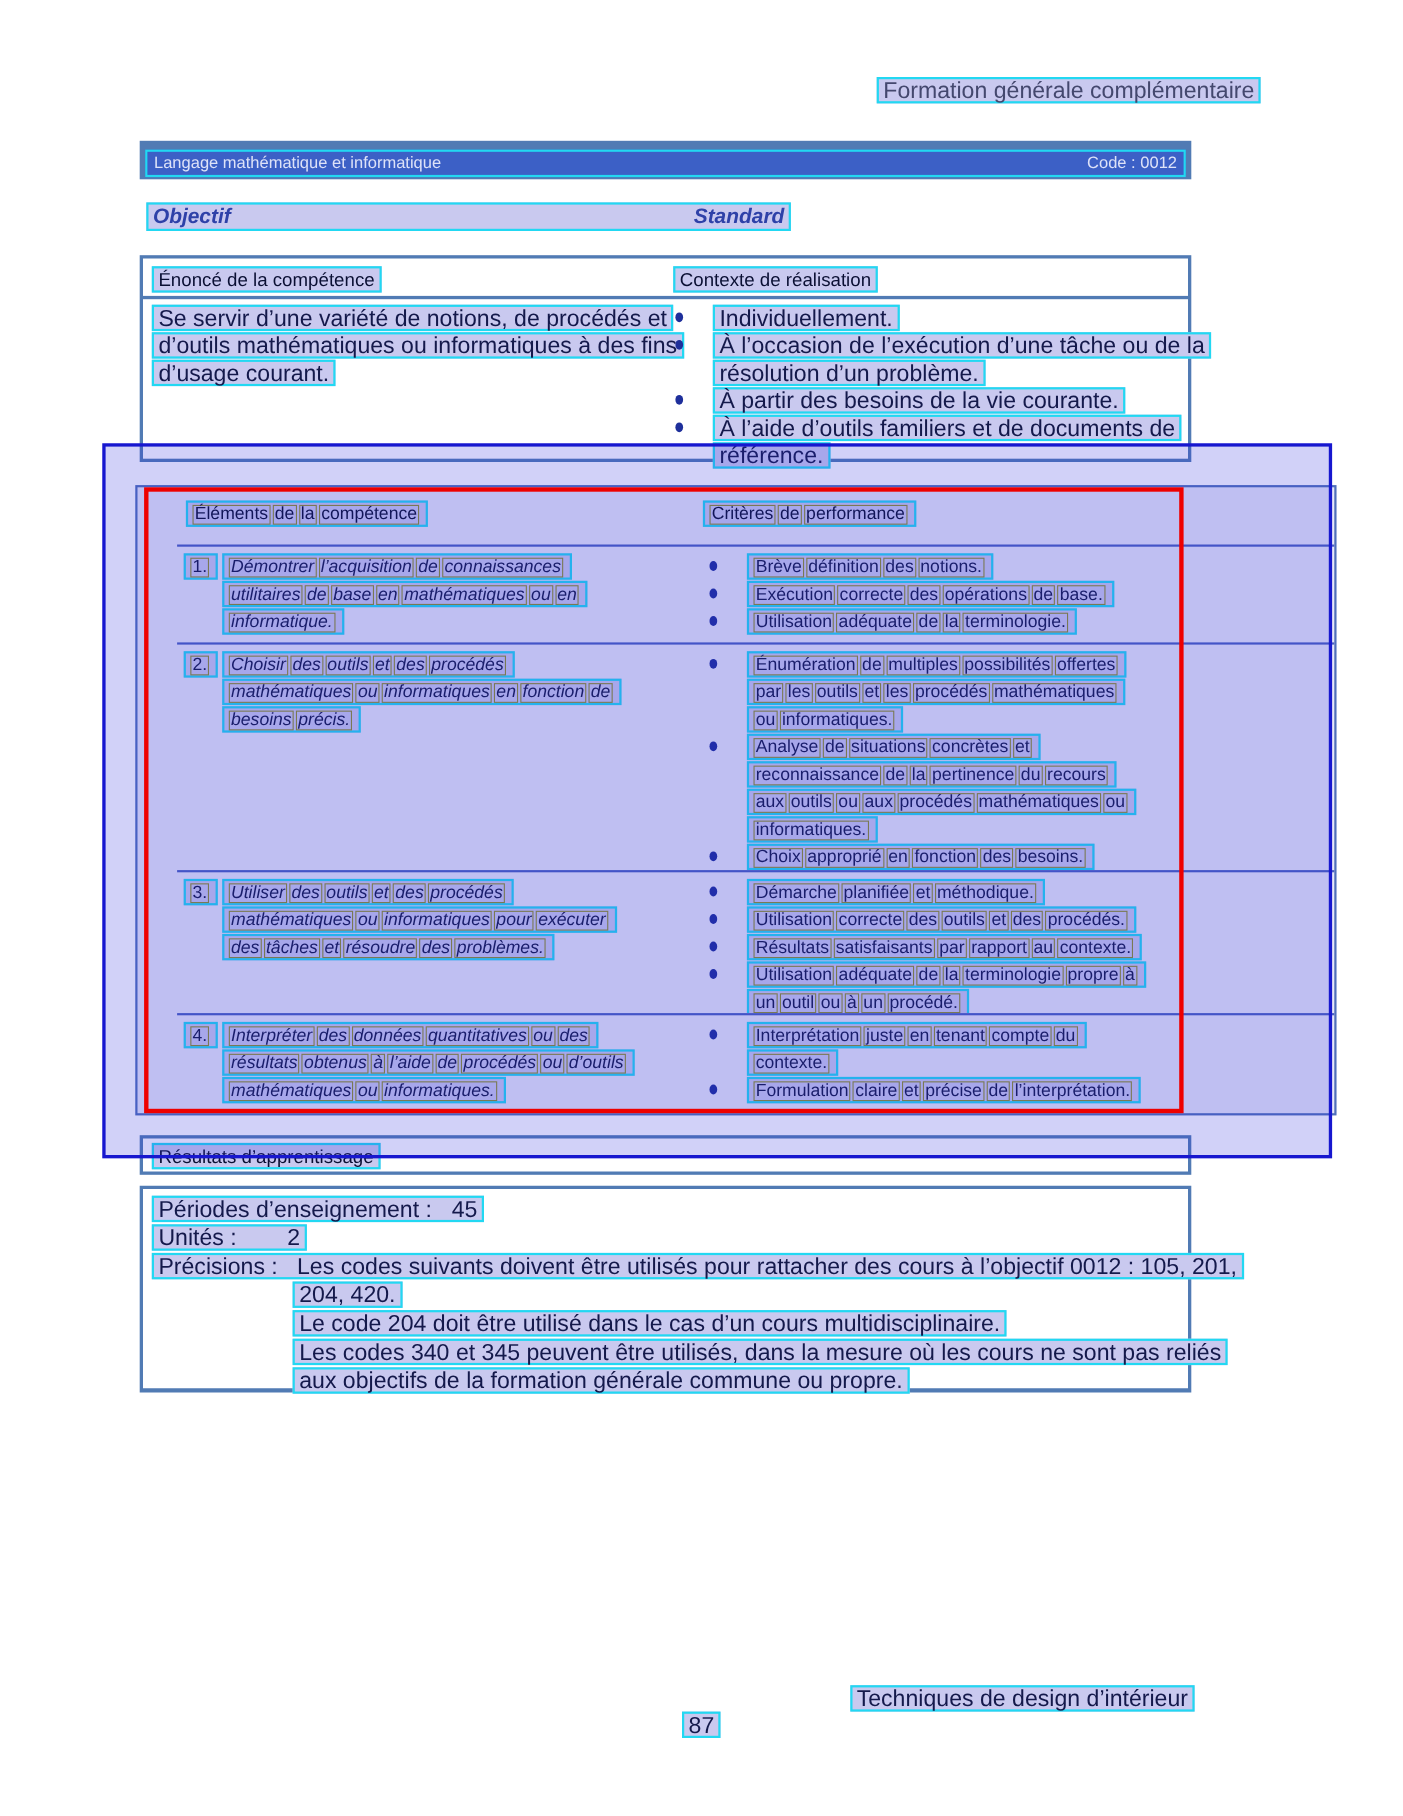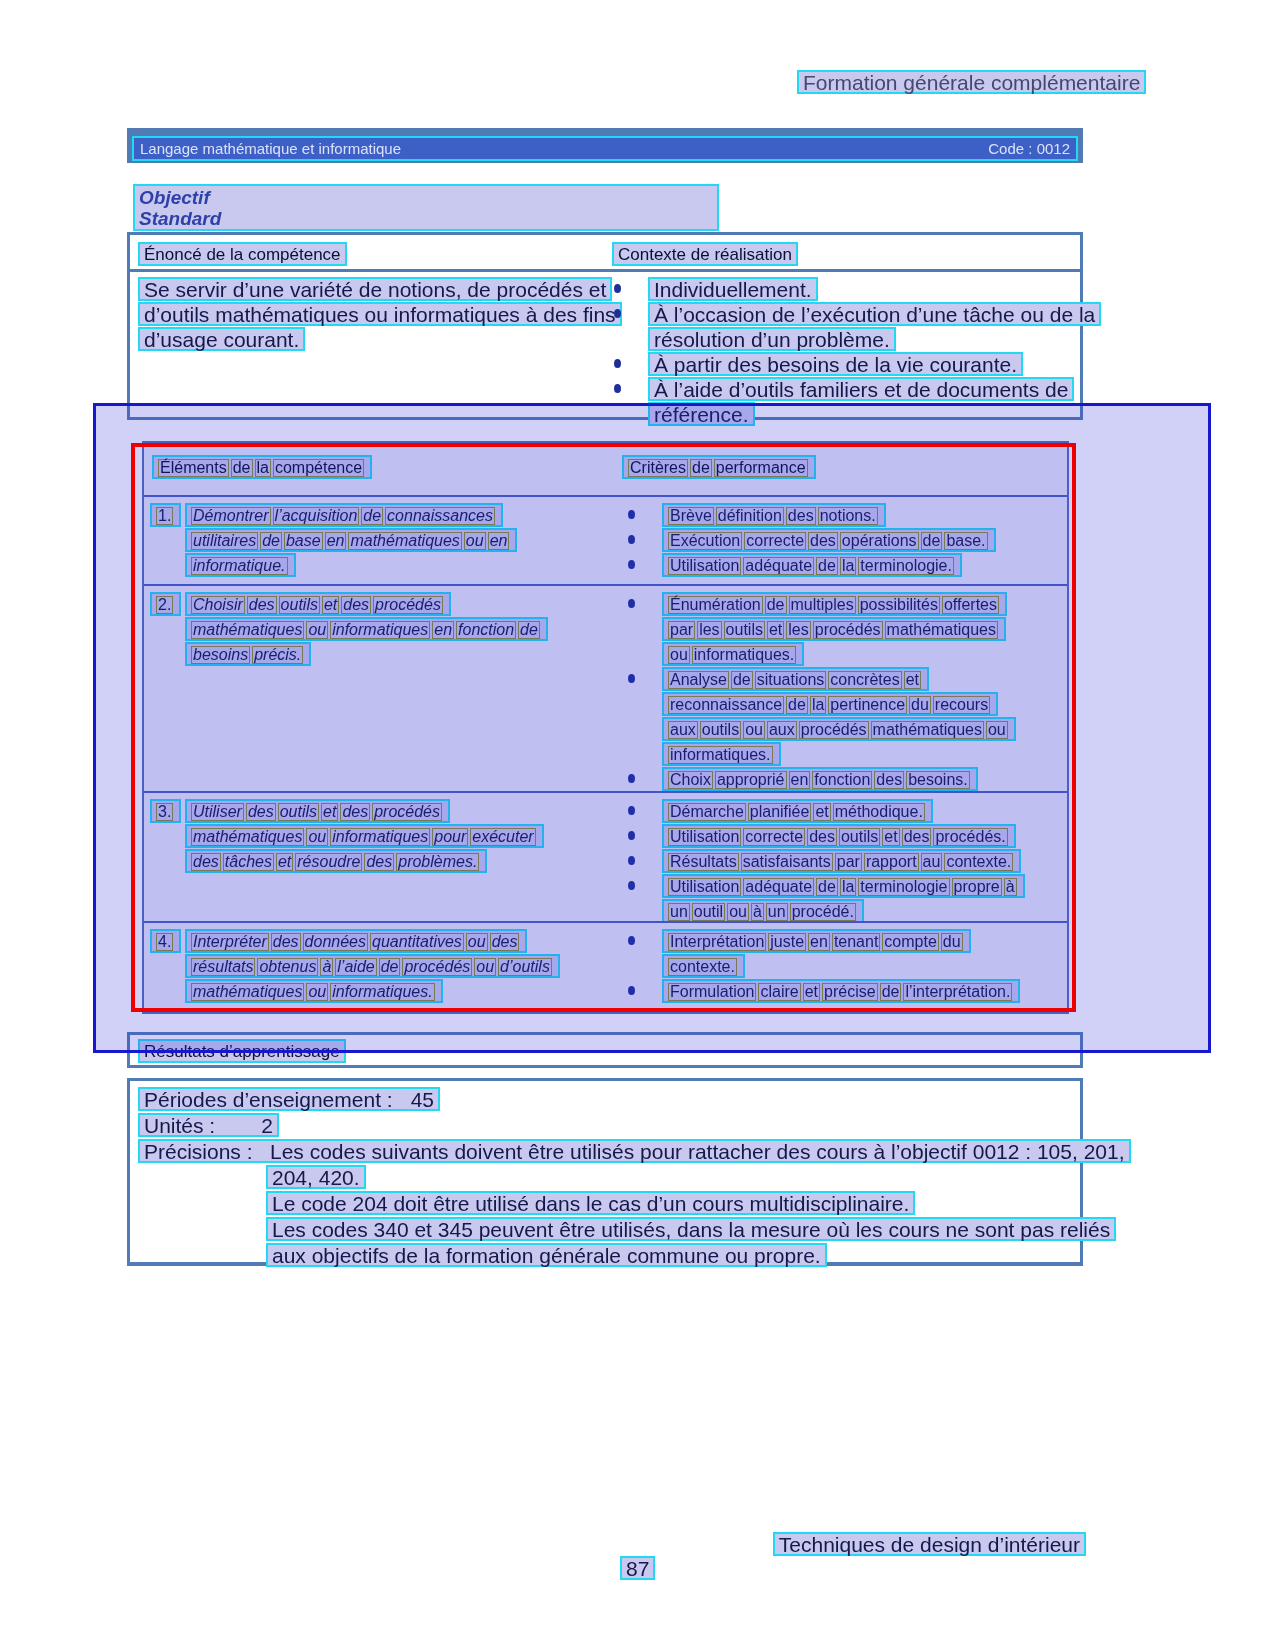--- a/index.html
+++ b/index.html
@@ -24,33 +24,33 @@
 
   .bar { position: absolute; left: 127px; top: 128px; width: 956px; height: 35px;
          background: #517bb4; }
   .bar-hl { position: absolute; left: 5px; right: 5px; top: 8px; bottom: 2px;
             background: #3c60c6; border: 2px solid #22d8f2; display: flex;
             justify-content: space-between; align-items: center; padding: 0 6px;
             color: #dde2f8; font-size: 15px; }
 
   .objstrip { position: absolute; left: 133px; top: 184px; width: 586px;
               display: flex; justify-content: space-between; font-weight: 700;
-              font-style: italic; font-size: 19px; line-height: 21px; color: #2e41a8; flex-direction: column; }
+              font-style: italic; font-size: 19px; line-height: 21px; color: #2e41a8; }
 
   .tbl { position: absolute; border: 3px solid #517bb4; background: #ffffff; }
   .t1 { left: 127px; top: 232px; width: 956px; height: 188px; }
   .t1-head { height: 37px; border-bottom: 3px solid #517bb4; position: relative; }
   .h-left  { position: absolute; left: 8px;  top: 7px; }
   .h-right { position: absolute; left: 482px; top: 7px; }
   .t1-body { display: flex; padding-top: 5px; }
   .c-left  { flex: none; width: 476px; padding-left: 8px; }
   .c-right { flex: 1; }
 
-  .t2 { position: absolute; left: 142px; top: 441px; width: 927px; height: 573px;
-        border: 2px solid #4f6fba; background: #e8e8f8; z-index: 1; }
+  .t2 { position: absolute; left: 123px; top: 441px; width: 1092px; height: 573px;
+        border: 2px solid #4f6fba; background: #e8e8f8; z-index: 1; padding-left: 36px; }
   .t2-head { height: 54px; border-bottom: 2px solid #4a5fc0; position: relative; }
   .t2 .h-left { top: 12px; } .t2 .h-right { top: 12px; left: 478px; }
   .t2 .hl { font-size: 16px; }
   .t2 .ln { height: 25px; }
   .t2row { display: flex; padding-top: 6px; border-bottom: 2px solid #4a5fc0; overflow: hidden; }
   .t2row.r1 { height: 89px; } .t2row.r2 { height: 207px; }
   .t2row.r3 { height: 130px; } .t2row.r4 { height: 84px; border-bottom: none; }
   .numcol { flex: none; width: 37px; padding-left: 6px; }
   .elines { flex: none; width: 439px; padding-left: 4px; font-style: italic; }
   .crit { flex: 1; }

